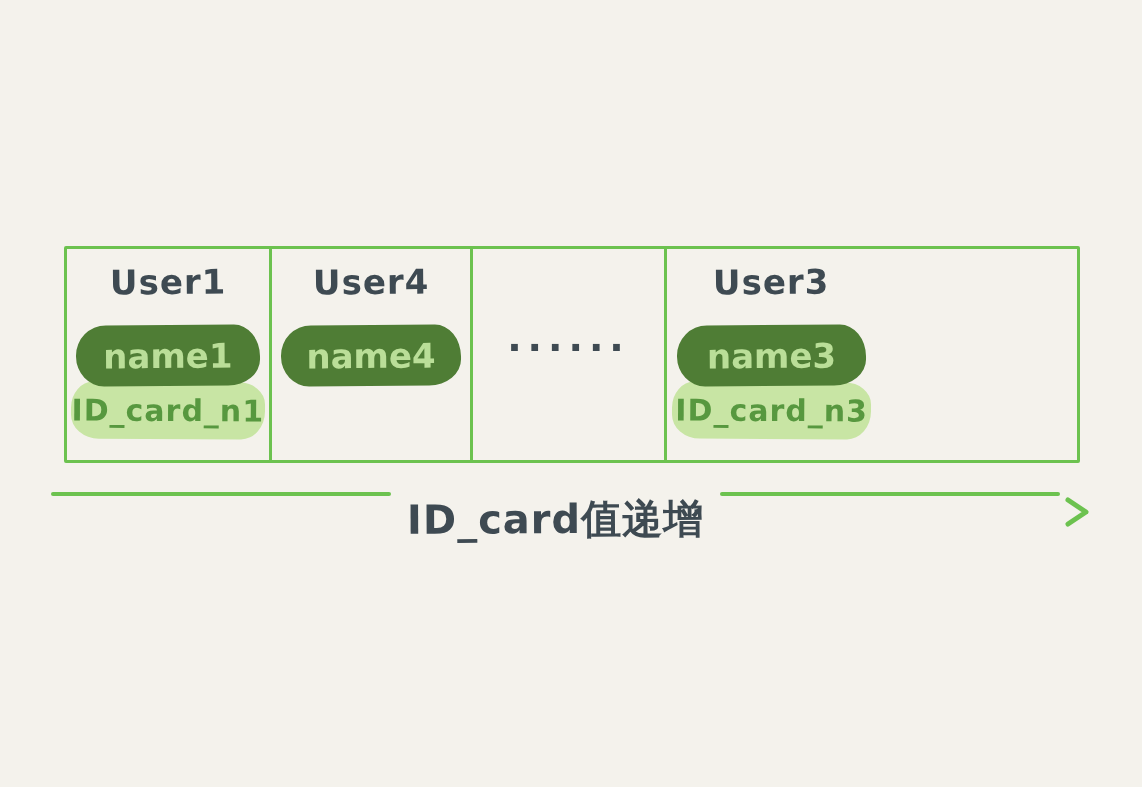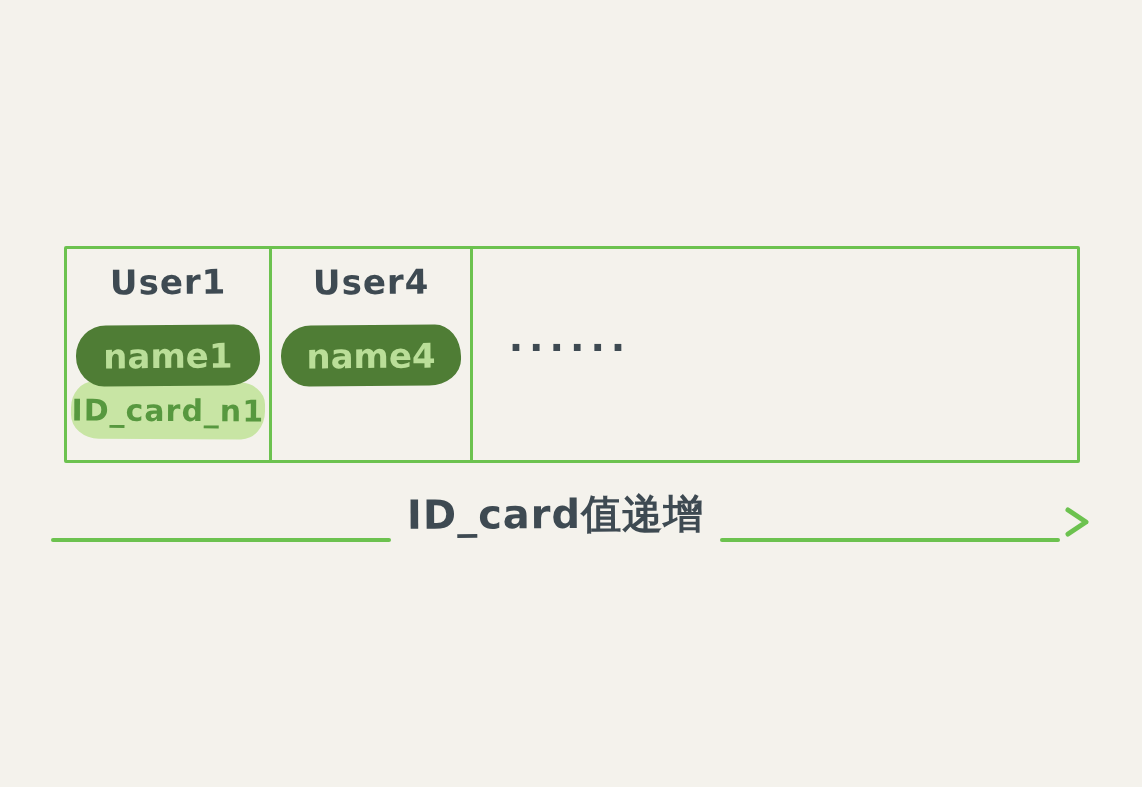--- a/index.html
+++ b/index.html
@@ -93,21 +93,21 @@
     line-height: 38px;
   }
   
   .arrow-row {
     position: absolute;
     left: 51px;
     top: 492px;
     width: 1041px;
     height: 50px;
     display: flex;
-    align-items: flex-end;
+    align-items: flex-start;
     gap: 16px;
   }
   .arrow-line {
     flex: 1;
     height: 4px;
     background: #6cc24f;
     border-radius: 2px;
   }
   .arrow-label {
     font-size: 40px;
@@ -139,20 +139,25 @@
     <div class="cell">
       <div class="user-title">User4</div>
       <div class="pill dark">name4</div>
     </div>
 
     <div class="cell ellipsis">
       <div class="dots">......</div>
     </div>
 
 
+    <div class="cell">
+      <div class="user-title">User3</div>
+      <div class="pill dark">name3</div>
+      <div class="pill light">ID_card_n3</div>
+    </div>
 
   </div>
 
   <div class="arrow-row">
     <div class="arrow-line"></div>
     <div class="arrow-label">ID_card值递增</div>
     <div class="arrow-line"></div>
     <svg class="arrow-head" width="30" height="40" viewBox="0 0 30 40" xmlns="http://www.w3.org/2000/svg">
       <polyline points="6,8 24,20 6,32" fill="none" stroke="#6cc24f" stroke-width="5" stroke-linecap="round" stroke-linejoin="round"></polyline>
     </svg>

